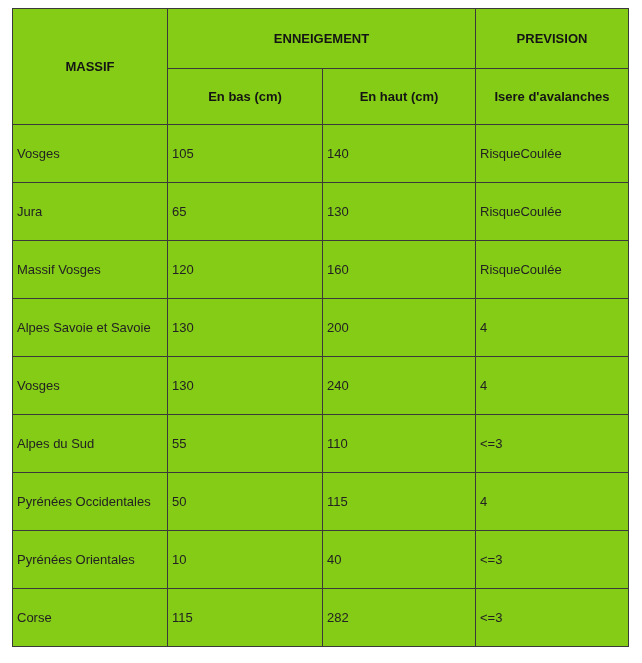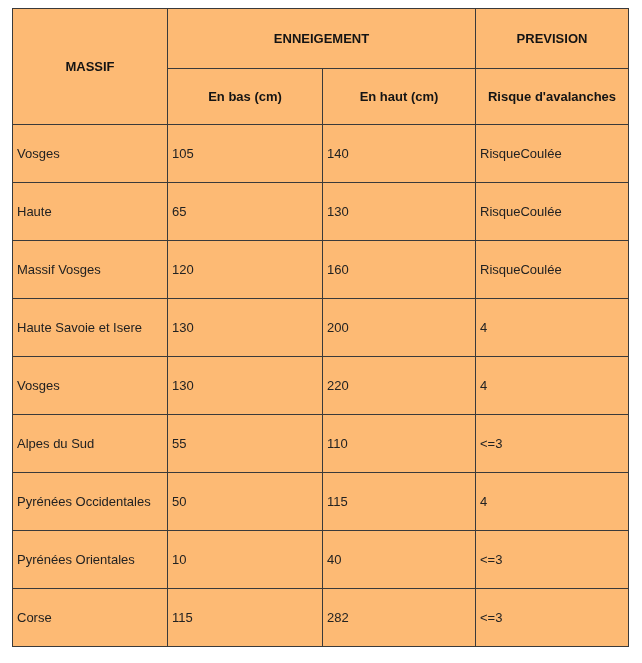--- a/index.html
+++ b/index.html
@@ -20,21 +20,21 @@
     top: 8px;
     width: 616px;
     border-collapse: collapse;
     table-layout: fixed;
   }
   table.data-table th,
   table.data-table td {
     border: 1px solid #3a3a3a;
     vertical-align: middle;
     padding: 0 4px;
-    background: #fdba74;
+    background: #84cc16;
     overflow: hidden;
     white-space: nowrap;
   }
   table.data-table th {
     font-weight: bold;
     font-size: 13px;
     color: #141414;
   }
   table.data-table td {
     font-weight: normal;
@@ -58,52 +58,52 @@
     </colgroup>
     <thead>
       <tr class="group-header-row">
         <th rowspan="2">MASSIF</th>
         <th colspan="2">ENNEIGEMENT</th>
         <th>PREVISION</th>
       </tr>
       <tr class="sub-header-row">
         <th>En bas (cm)</th>
         <th>En haut (cm)</th>
-        <th>Risque d'avalanches</th>
+        <th>Isere d'avalanches</th>
       </tr>
     </thead>
     <tbody>
       <tr class="data-row">
         <td>Vosges</td>
         <td>105</td>
         <td>140</td>
         <td>RisqueCoulée</td>
       </tr>
       <tr class="data-row">
-        <td>Haute</td>
+        <td>Jura</td>
         <td>65</td>
         <td>130</td>
         <td>RisqueCoulée</td>
       </tr>
       <tr class="data-row">
         <td>Massif Vosges</td>
         <td>120</td>
         <td>160</td>
         <td>RisqueCoulée</td>
       </tr>
       <tr class="data-row">
-        <td>Haute Savoie et Isere</td>
+        <td>Alpes Savoie et Savoie</td>
         <td>130</td>
         <td>200</td>
         <td>4</td>
       </tr>
       <tr class="data-row">
         <td>Vosges</td>
         <td>130</td>
-        <td>220</td>
+        <td>240</td>
         <td>4</td>
       </tr>
       <tr class="data-row">
         <td>Alpes du Sud</td>
         <td>55</td>
         <td>110</td>
         <td>&lt;=3</td>
       </tr>
       <tr class="data-row">
         <td>Pyrénées Occidentales</td>

